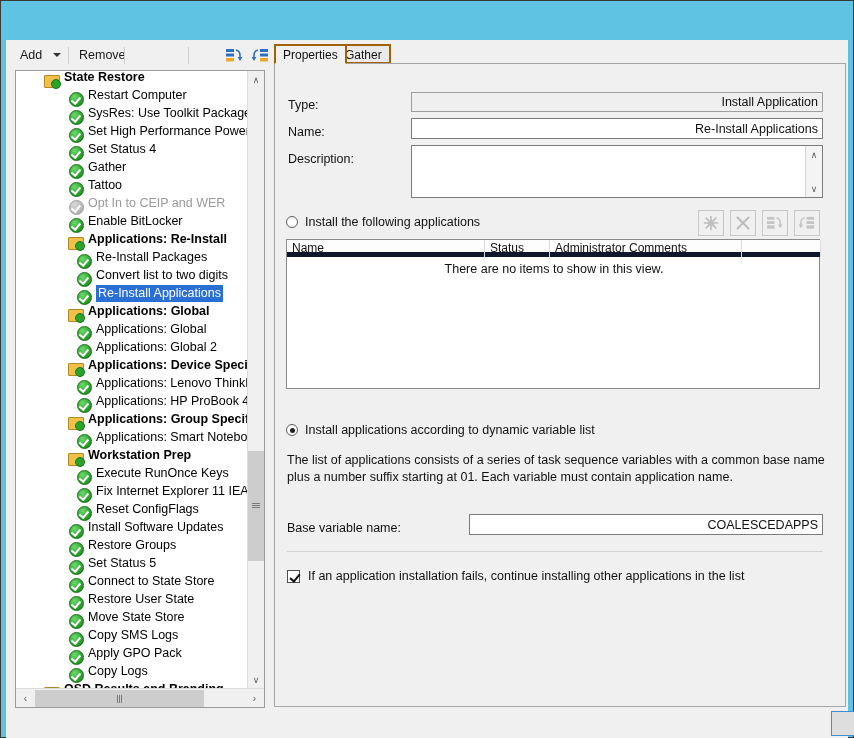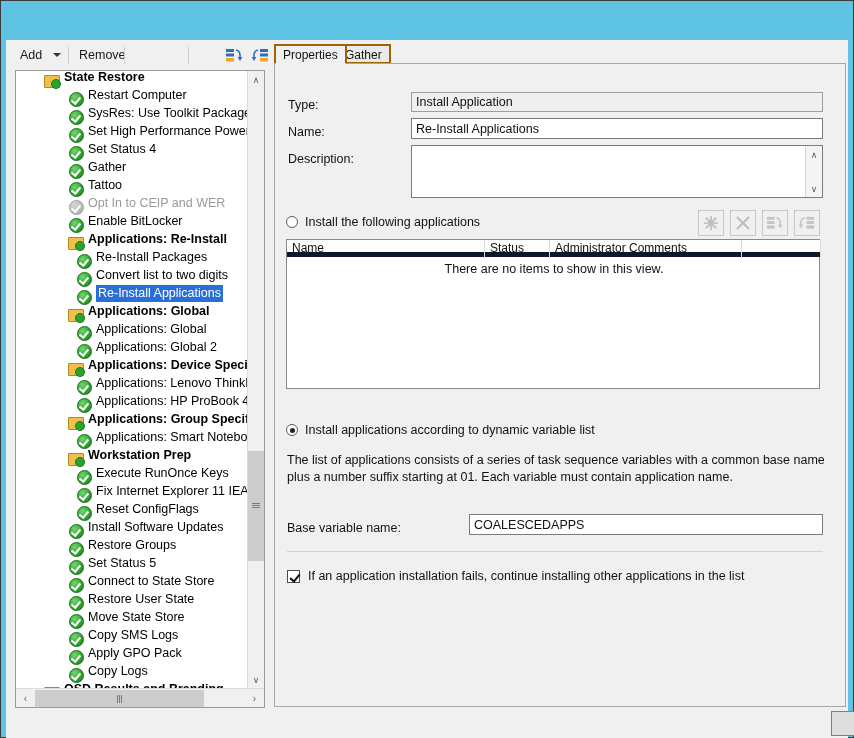--- a/index.html
+++ b/index.html
@@ -287,20 +287,21 @@
   }
   .txtin {
     position: absolute;
     border: 1px solid #7b7b7b;
     background: #ffffff;
     font-family: "Liberation Sans", sans-serif;
     font-size: 12.5px;
     color: #111;
     padding: 0 4px;
     outline: none;
+    text-align: right;
   }
   .txtin.readonly { background: #efefef; border-color: #9e9e9e; }
 
   #lbl-type { left: 13px; top: 34px; }
   #in-type  { left: 136px; top: 28px; width: 412px; height: 20px; }
   #lbl-name { left: 13px; top: 61px; }
   #in-name  { left: 136px; top: 54px; width: 412px; height: 21px; }
   #lbl-desc { left: 13px; top: 88px; }
   #desc-wrap {
     position: absolute;

